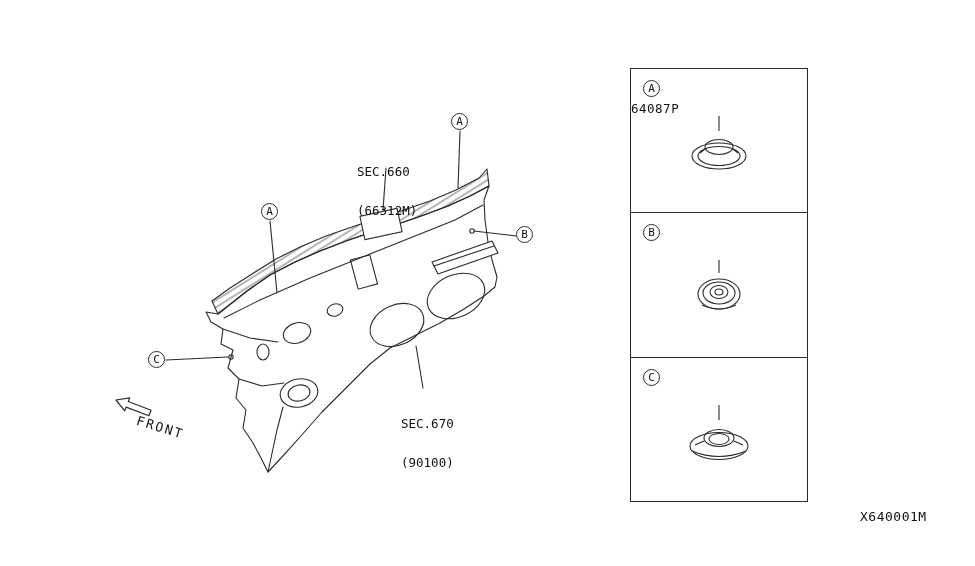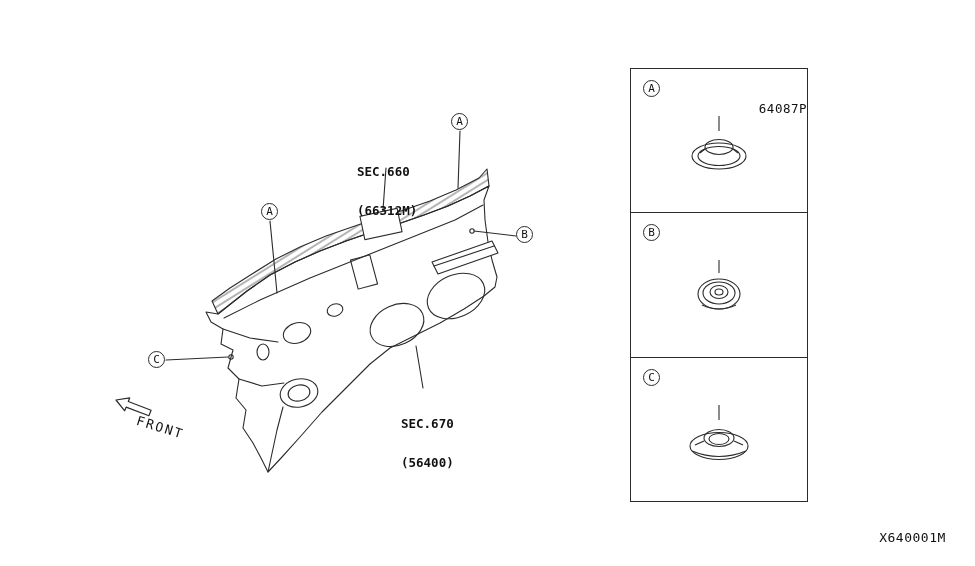--- a/index.html
+++ b/index.html
@@ -6,35 +6,35 @@
   .stage{
     position:relative;width:975px;height:566px;background:#ffffff;overflow:hidden;
     font-family:"DejaVu Sans Mono","Liberation Mono",monospace;color:#111;
   }
   .art{position:absolute;left:0;top:0;width:975px;height:566px;}
   .bubble{
     position:absolute;width:17px;height:17px;border:1.3px solid #2b2b2b;border-radius:50%;
     display:flex;align-items:center;justify-content:center;font-size:11px;line-height:1;
     background:#fff;box-sizing:border-box;
   }
-  .sec-label{position:absolute;font-size:12.5px;line-height:13px;white-space:pre;font-weight:bold;}
+  .sec-label{position:absolute;font-size:12.5px;line-height:13px;white-space:pre;}
   .legend{
     position:absolute;left:630px;top:68px;width:178px;height:434px;
     border:1px solid #2b2b2b;display:flex;flex-direction:column;box-sizing:border-box;background:#fff;
   }
   .legend .cell{position:relative;flex:1;border-bottom:1px solid #2b2b2b;}
   .legend .cell:last-child{border-bottom:none;}
   .legend .bubble{left:12px;top:11px;}
-  .part-no{position:absolute;left:0;top:32px;width:100%;text-align:right;font-size:12.5px;letter-spacing:.5px;}
+  .part-no{position:absolute;left:0;top:32px;width:100%;text-align:left;font-size:12.5px;letter-spacing:.5px;}
   .grommet{position:absolute;left:50%;margin-left:-45px;top:47px;}
   .front-label{
     position:absolute;left:139px;top:413px;font-size:13px;letter-spacing:2px;
     transform:rotate(17deg);transform-origin:left top;
   }
-  .doc-id{position:absolute;left:860px;top:530px;width:105px;text-align:center;font-size:13px;letter-spacing:.5px;}
+  .doc-id{position:absolute;left:860px;top:509px;width:105px;text-align:left;font-size:13px;letter-spacing:.5px;}
 </style>
 </head>
 <body>
 
 <div class="stage">
 
   <svg class="art" viewBox="0 0 975 566" aria-hidden="true">
     <defs>
       <pattern id="hatch" width="6" height="6" patternUnits="userSpaceOnUse" patternTransform="rotate(58)">
         <line x1="3" y1="0" x2="3" y2="6" stroke="#2b2b2b" stroke-width="0.7"></line>
@@ -85,21 +85,21 @@
   <div class="bubble" style="left:261px;top:203px;">A</div>
   <div class="bubble" style="left:516px;top:226px;">B</div>
   <div class="bubble" style="left:148px;top:351px;">C</div>
 
   <div class="sec-label" style="left:357px;top:139px;">
     <div>SEC.660</div>
     <div>(66312M)</div>
   </div>
   <div class="sec-label" style="left:401px;top:391px;">
     <div>SEC.670</div>
-    <div>(56400)</div>
+    <div>(90100)</div>
   </div>
 
   <div class="front-label">FRONT</div>
 
   <div class="legend">
 
     <div class="cell">
       <div class="bubble">A</div>
       <div class="part-no">64087P</div>
       <svg class="grommet" width="90" height="64" viewBox="0 0 90 64">

